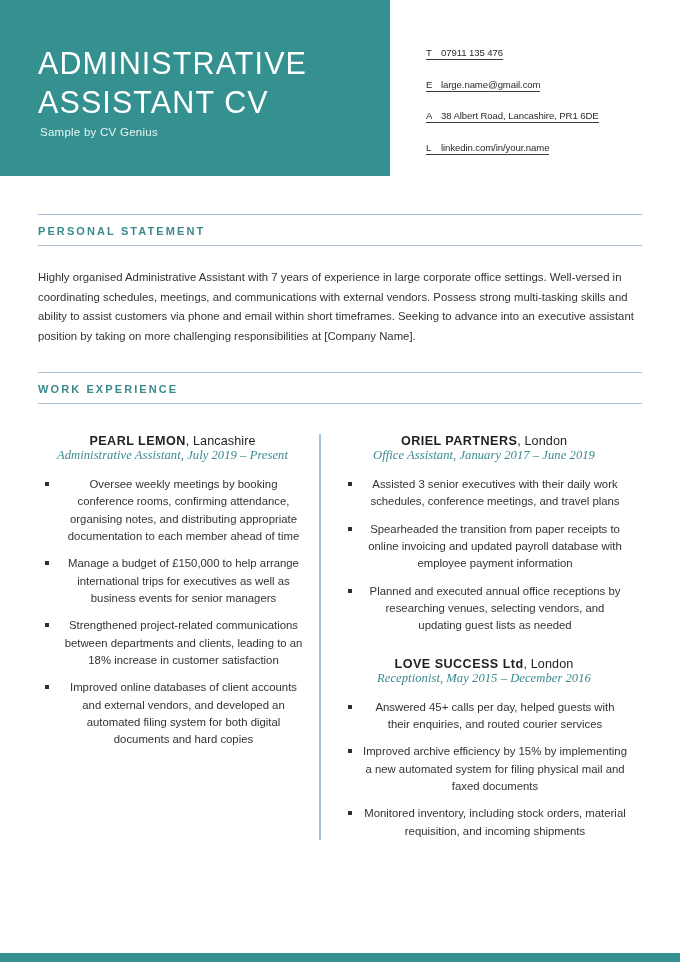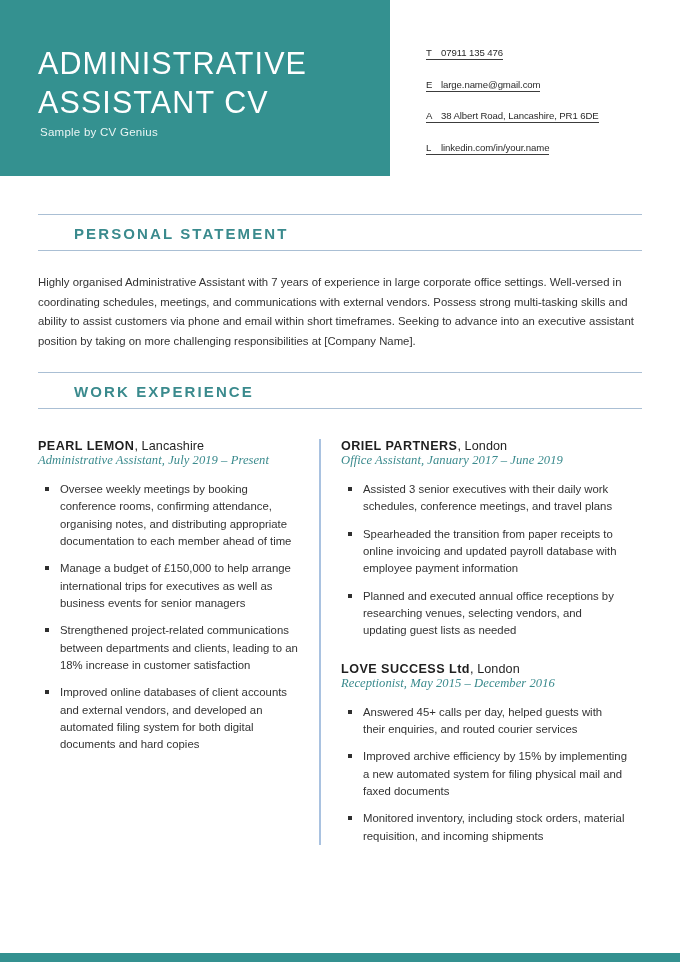--- a/index.html
+++ b/index.html
@@ -100,25 +100,24 @@
     height: 1px;
     background: #9bb4cc;
     opacity: 0.85;
   }
 
   .section-rule-top { margin-bottom: 10px; }
   .section-rule-bottom { margin-top: 8px; }
 
   .section-heading {
     color: #3a8a8d;
-    font-size: 15px;
+    font-size: 11px;
     font-weight: 700;
     letter-spacing: 2.1px;
     text-transform: uppercase;
-    margin-left: 36px;
   }
 
   
   #personal-statement { top: 214px; }
 
   .statement-body {
     margin-top: 22px;
     color: #333333;
     font-size: 11.35px;
     line-height: 1.72;
@@ -126,20 +125,21 @@
   }
 
   
   #work-experience { top: 372px; }
 
   .experience-grid {
     margin-top: 30px;
     display: flex;
     align-items: flex-start;
     width: 604px;
+    text-align: center;
   }
 
   .exp-col {
     width: 281px;
     flex: none;
   }
 
   .exp-col.left { padding-right: 12px; }
 
   .col-divider {

